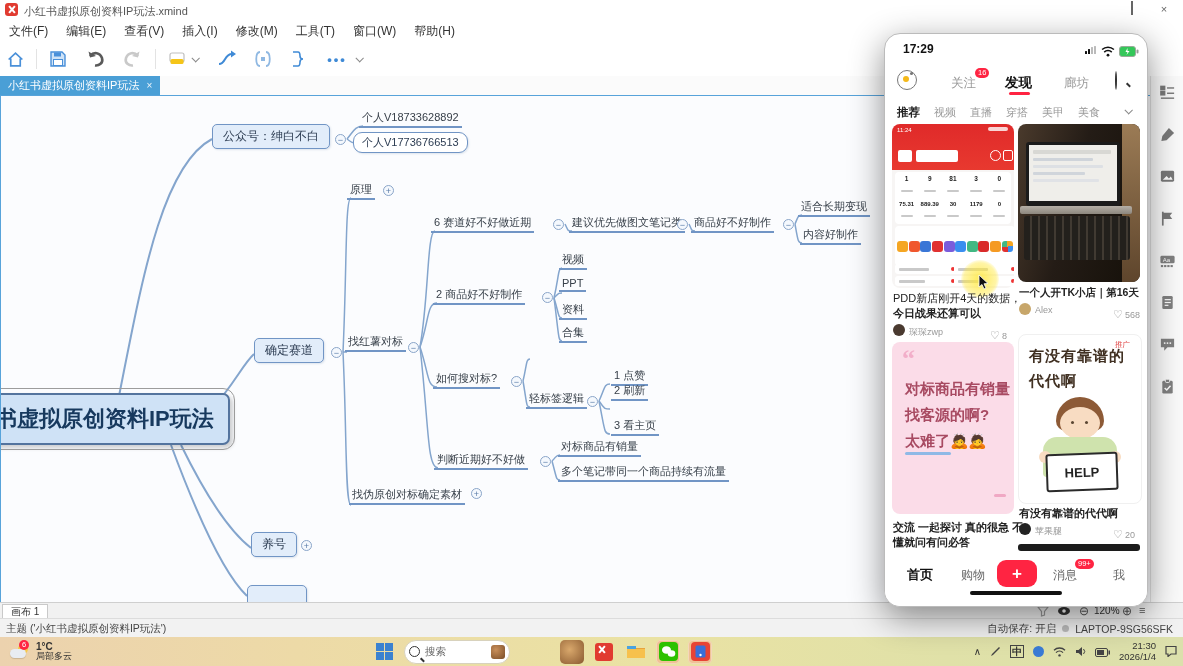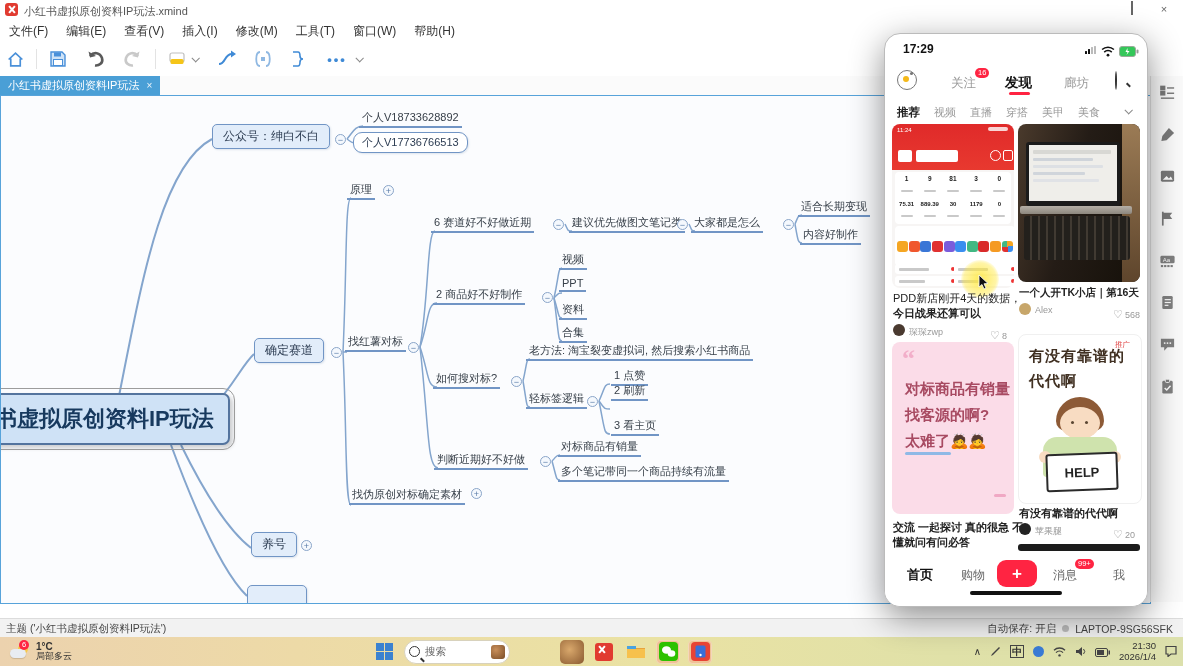--- a/index.html
+++ b/index.html
@@ -183,30 +183,29 @@
 
     <div class="mroot" style="left:-66px;top:297px">小红书虚拟原创资料IP玩法</div>
     <div class="mbox" style="left:211px;top:28px">公众号：绅白不白</div>
     <div class="mline" style="left:358px;top:14px">个人V18733628892</div>
     <div class="mbox white" style="left:352px;top:36px">个人V17736766513</div>
     <div class="mbox" style="left:253px;top:242px">确定赛道</div>
     <div class="mline" style="left:346px;top:86px">原理</div>
     <div class="mline" style="left:344px;top:238px">找红薯对标</div>
     <div class="mline" style="left:430px;top:119px">6 赛道好不好做近期</div>
     <div class="mline" style="left:568px;top:119px">建议优先做图文笔记类</div>
-    <div class="mline" style="left:690px;top:119px">大家都是怎么</div>
+    <div class="mline" style="left:690px;top:119px">商品好不好制作</div>
     <div class="mline" style="left:797px;top:103px">适合长期变现</div>
     <div class="mline" style="left:799px;top:131px">内容好制作</div>
     <div class="mline" style="left:432px;top:191px">2 商品好不好制作</div>
     <div class="mline" style="left:558px;top:156px">视频</div>
     <div class="mline" style="left:558px;top:181px">PPT</div>
     <div class="mline" style="left:558px;top:206px">资料</div>
     <div class="mline" style="left:558px;top:229px">合集</div>
     <div class="mline" style="left:432px;top:275px">如何搜对标?</div>
-    <div class="mline" style="left:525px;top:247px">老方法: 淘宝裂变虚拟词, 然后搜索小红书商品</div>
     <div class="mline" style="left:525px;top:295px">轻标签逻辑</div>
     <div class="mline" style="left:610px;top:272px">1 点赞</div>
     <div class="mline" style="left:610px;top:287px">2 刷新</div>
     <div class="mline" style="left:610px;top:322px">3 看主页</div>
     <div class="mline" style="left:433px;top:356px">判断近期好不好做</div>
     <div class="mline" style="left:557px;top:343px">对标商品有销量</div>
     <div class="mline" style="left:557px;top:368px">多个笔记带同一个商品持续有流量</div>
     <div class="mline" style="left:348px;top:391px">找伪原创对标确定素材</div>
     <div class="mbox" style="left:250px;top:436px">养号</div>
     <div class="mbox" style="left:246px;top:489px;width:38px;height:26px"></div>
@@ -275,20 +274,34 @@
             <circle cx="12" cy="7.5" r="1"></circle>
           </g>
         </svg></span>
     <span class="si"><svg width="17" height="17" viewBox="0 0 18 18">
           <rect x="3.5" y="3" width="11" height="13.5" rx="1.5" fill="#5e5e5e"></rect>
           <rect x="6.8" y="1.3" width="4.4" height="3.4" rx="1" fill="#5e5e5e" stroke="#fafafa"></rect>
           <path d="M6 10.5 L8.2 12.7 L12.2 8.3" fill="none" stroke="#fff" stroke-width="1.6"></path>
         </svg></span>
   </div>
 
+  <div class="abs cbar">
+    <span class="ctab">画布 1</span>
+    <span class="abs" style="left:1037px;top:2px"><svg width="12" height="12" viewBox="0 0 12 12">
+          <path d="M1 2 H11 L7.5 6.5 V10 L4.5 11 V6.5 Z" fill="none" stroke="#999" stroke-width="1.2"></path>
+        </svg></span>
+    <span class="abs" style="left:1057px;top:2px"><svg width="14" height="12" viewBox="0 0 14 12">
+          <ellipse cx="7" cy="6" rx="6" ry="4" fill="#333"></ellipse>
+          <circle cx="7" cy="6" r="1.8" fill="#fff"></circle>
+        </svg></span>
+    <span class="abs" style="left:1079px;top:1px;font-size:12px;color:#555">⊖</span>
+    <span class="abs" style="left:1094px;top:2px;color:#333">120%</span>
+    <span class="abs" style="left:1122px;top:1px;font-size:12px;color:#555">⊕</span>
+    <span class="abs" style="left:1139px;top:1px;font-size:11px;color:#555">≡</span>
+  </div>
 
   <div class="abs sbar">
     <span style="margin-left:6px">主题 ('小红书虚拟原创资料IP玩法')</span>
     <span style="margin-left:auto">自动保存: 开启</span>
     <span style="width:7px;height:7px;border-radius:50%;background:#bbb;margin:0 6px"></span>
     <span style="margin-right:10px">LAPTOP-9SG56SFK</span>
   </div>
 
   <div class="abs taskbar" style="background:linear-gradient(90deg,#ecd2ae,#eddaa7 25%,#eae2a3 55%,#e0e1a8 80%,#dce0ac)">
     <span style="position:relative;margin-left:10px">

